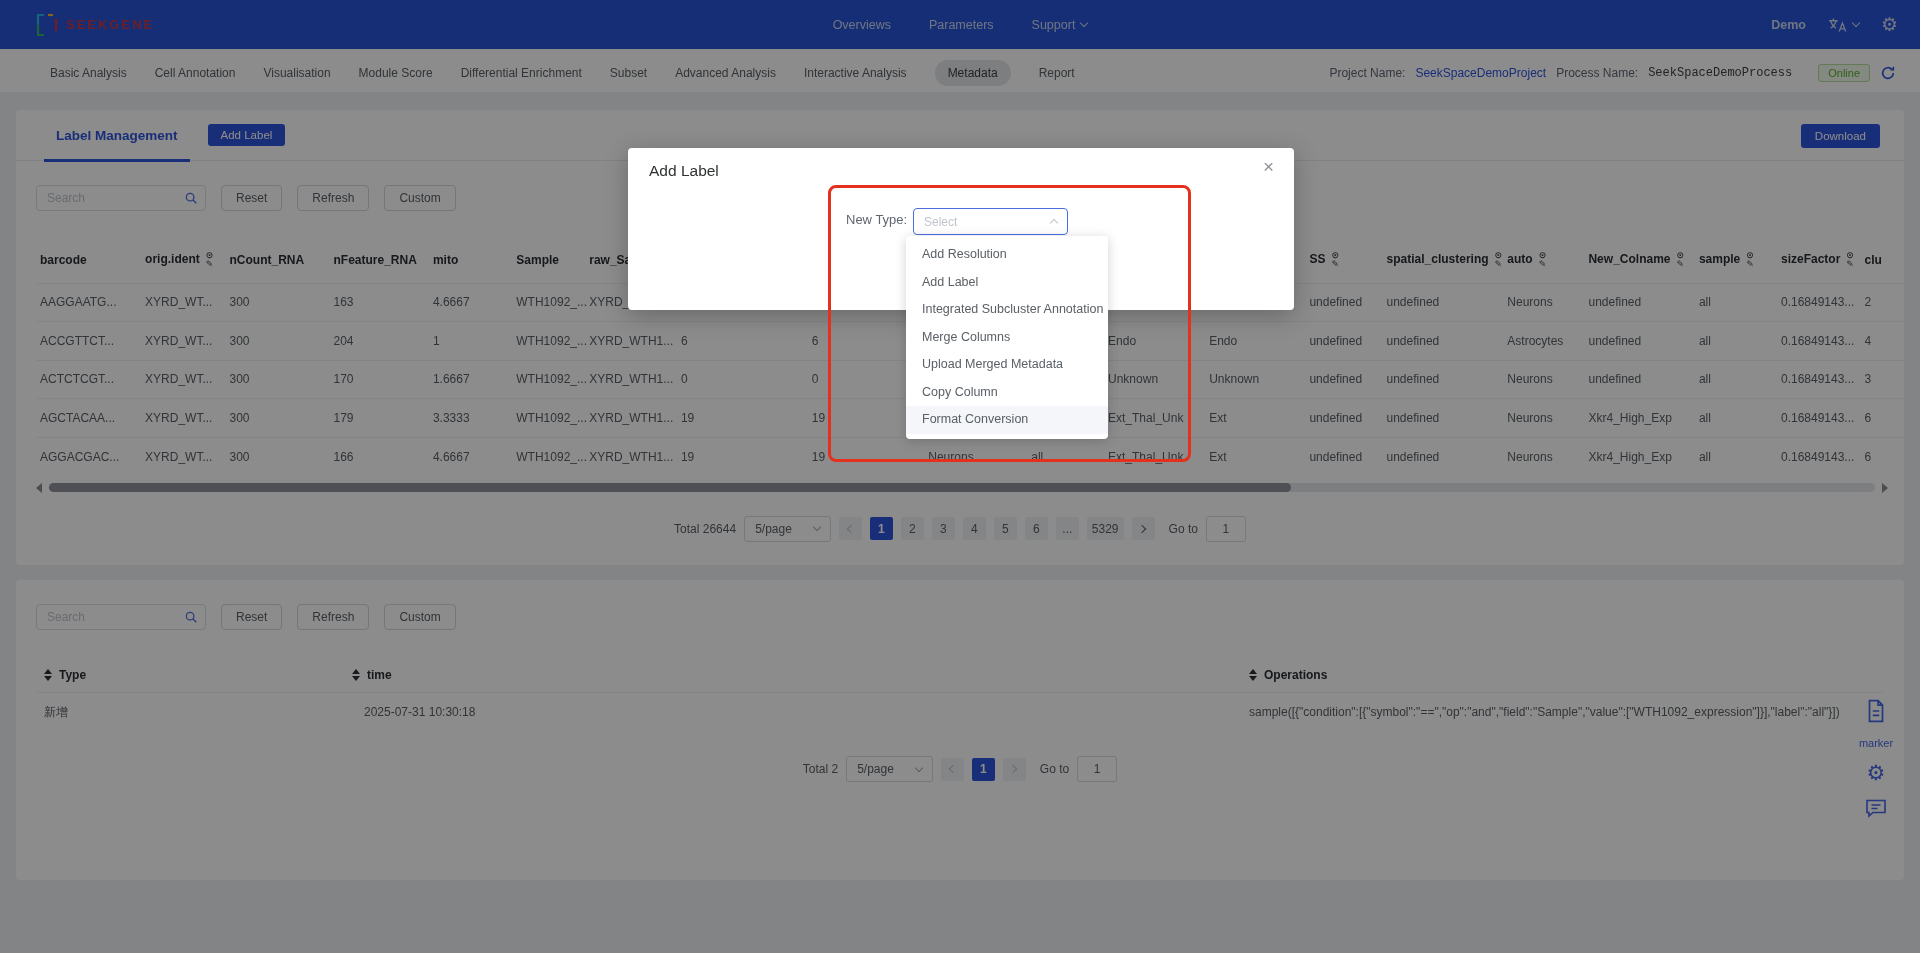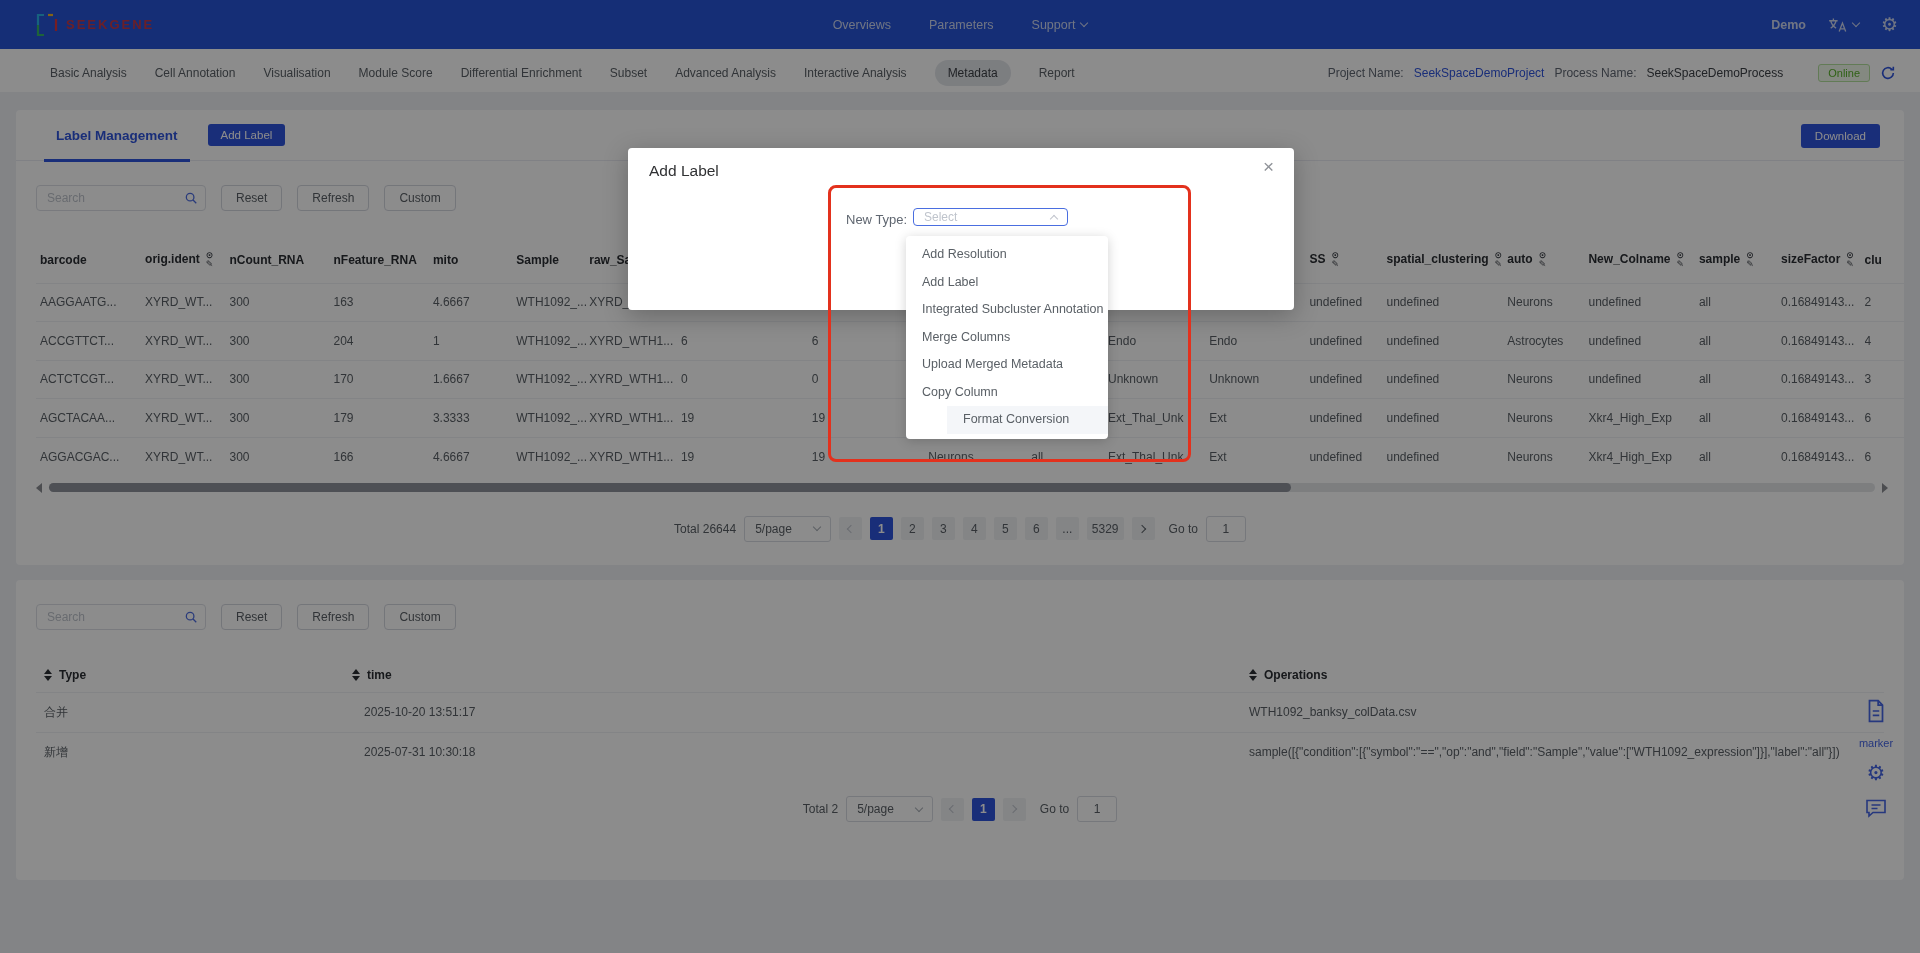--- a/index.html
+++ b/index.html
@@ -25,21 +25,21 @@
   .chev.right { transform:rotate(-45deg); margin:0 2px 0 0; }
 
   
   .subnav { position:absolute; top:49px; left:0; width:1920px; height:43px; background:#fff; display:flex; align-items:center; padding:4px 24px 0 50px; z-index:2; }
   .subtabs { display:flex; align-items:center; gap:28px; }
   .subtab { color:#5a6066; font-size:12px; cursor:pointer; white-space:nowrap; }
   .subtab.active { background:#e2e5ea; border-radius:14px; padding:6px 13px; color:#3c4046; }
   .subnav-right { margin-left:auto; display:flex; align-items:center; gap:10px; white-space:nowrap; }
   .subnav-right .lbl { color:#5f6672; }
   .subnav-right .link { color:#2f54dc; cursor:pointer; }
-  .subnav-right .val { color:#3c4046; margin-right:25px; }
+  .subnav-right .val { color:#3c4046; margin-right:16px;font-family:Liberation Mono, monospace; }
   .badge { background:#f0f9eb; border:1px solid #b3e19d; color:#58b22a; border-radius:3px; padding:2px 9px; font-size:11px; }
 
   
   .card { position:absolute; left:16px; width:1888px; background:#fff; border-radius:4px; }
   .card1 { top:110px; height:455px; }
   .card2 { top:580px; height:300px; }
 
   .tabs-row { position:relative; height:51px; border-bottom:1px solid #e9ecf2; display:flex; align-items:center; }
   .lm-tab { position:relative; height:51px; display:flex; align-items:center; padding:0 12px; margin-left:28px; color:#2f54dc; font-size:13.5px; font-weight:bold; cursor:pointer; }
   .lm-tab::after { content:''; position:absolute; left:0; right:0; bottom:-1px; height:3px; background:#2f54dc; }
@@ -101,26 +101,26 @@
   .side-tools { position:absolute; left:1852px; top:698px; width:48px; display:flex; flex-direction:column; align-items:center; gap:13px; z-index:3; }
   .marker-link { color:#4666e5; font-size:11px; cursor:pointer; }
   .side-gear { font-size:21px; color:#4666e5; line-height:1; cursor:pointer; }
 
   
   .dim-overlay { position:absolute; inset:0; background:rgba(0,0,0,0.45); z-index:50; }
   .modal { position:absolute; left:628px; top:148px; width:666px; height:162px; background:#fff; border-radius:4px; box-shadow:0 6px 24px rgba(0,0,0,0.25); z-index:60; }
   .modal-title { position:absolute; left:21px; top:14px; font-size:15.5px; color:#303133; }
   .modal-close { position:absolute; right:20px; top:8px; font-size:19px; color:#909399; cursor:pointer; }
   .modal-field-label { position:absolute; left:218px; top:64px; font-size:13px; color:#5f6670; }
-  .select-box { position:absolute; left:285px; top:60px; width:155px; height:18px; border:1px solid #4a6ee0; border-radius:4px; background:#fff; display:flex; align-items:center; padding:0 10px; cursor:pointer; }
+  .select-box { position:absolute; left:285px; top:60px; width:155px; height:27px; border:1px solid #4a6ee0; border-radius:4px; background:#fff; display:flex; align-items:center; padding:0 10px; cursor:pointer; }
   .select-placeholder { color:#bfc4cc; font-size:12px; flex:1; }
   .select-box .chev { color:#c0c4cc; }
   .dropdown { position:absolute; left:906px; top:236px; width:202px; background:#fff; border-radius:4px; box-shadow:0 2px 12px rgba(0,0,0,0.18); padding:5px 0; z-index:70; }
   .dd-item { height:27.5px; line-height:27.5px; padding:0 16px; font-size:12.5px; color:#5a6066; cursor:pointer; white-space:nowrap; }
-  .dd-item.hl { background:#f4f6f9;margin-left:41px; }
+  .dd-item.hl { background:#f4f6f9; }
   .red-box { position:absolute; left:828px; top:185px; width:363px; height:277px; border:3px solid #e3311d; border-radius:8px; z-index:80; pointer-events:none; }
 </style>
 </head>
 <body>
 
 <header class="topbar">
   <div class="logo">
     <svg width="22" height="24" viewBox="0 0 22 24">
       <path d="M8 2 H2 V12" stroke="#2bb3e8" stroke-width="2.2" fill="none"></path>
       <path d="M2 12 V22 H8" stroke="#35b56a" stroke-width="2.2" fill="none"></path>
@@ -462,25 +462,20 @@
                 <i class="t"></i>
                 <i class="b"></i>
               </span>
               <span>Operations</span>
             </span>
           </th>
         </tr>
       </thead>
       <tbody>
         <tr>
-          <td>合并</td>
-          <td>2025-10-20 13:51:17</td>
-          <td>WTH1092_banksy_colData.csv</td>
-        </tr>
-        <tr>
           <td>新增</td>
           <td>2025-07-31 10:30:18</td>
           <td>sample([{"condition":[{"symbol":"==","op":"and","field":"Sample","value":["WTH1092_expression"]}],"label":"all"}])</td>
         </tr>
       </tbody>
     </table>
   <div class="pager pager2" id="pager2">
       <span class="pg-total">Total 2</span>
       <span class="pg-size">
         <span>5/page</span>

